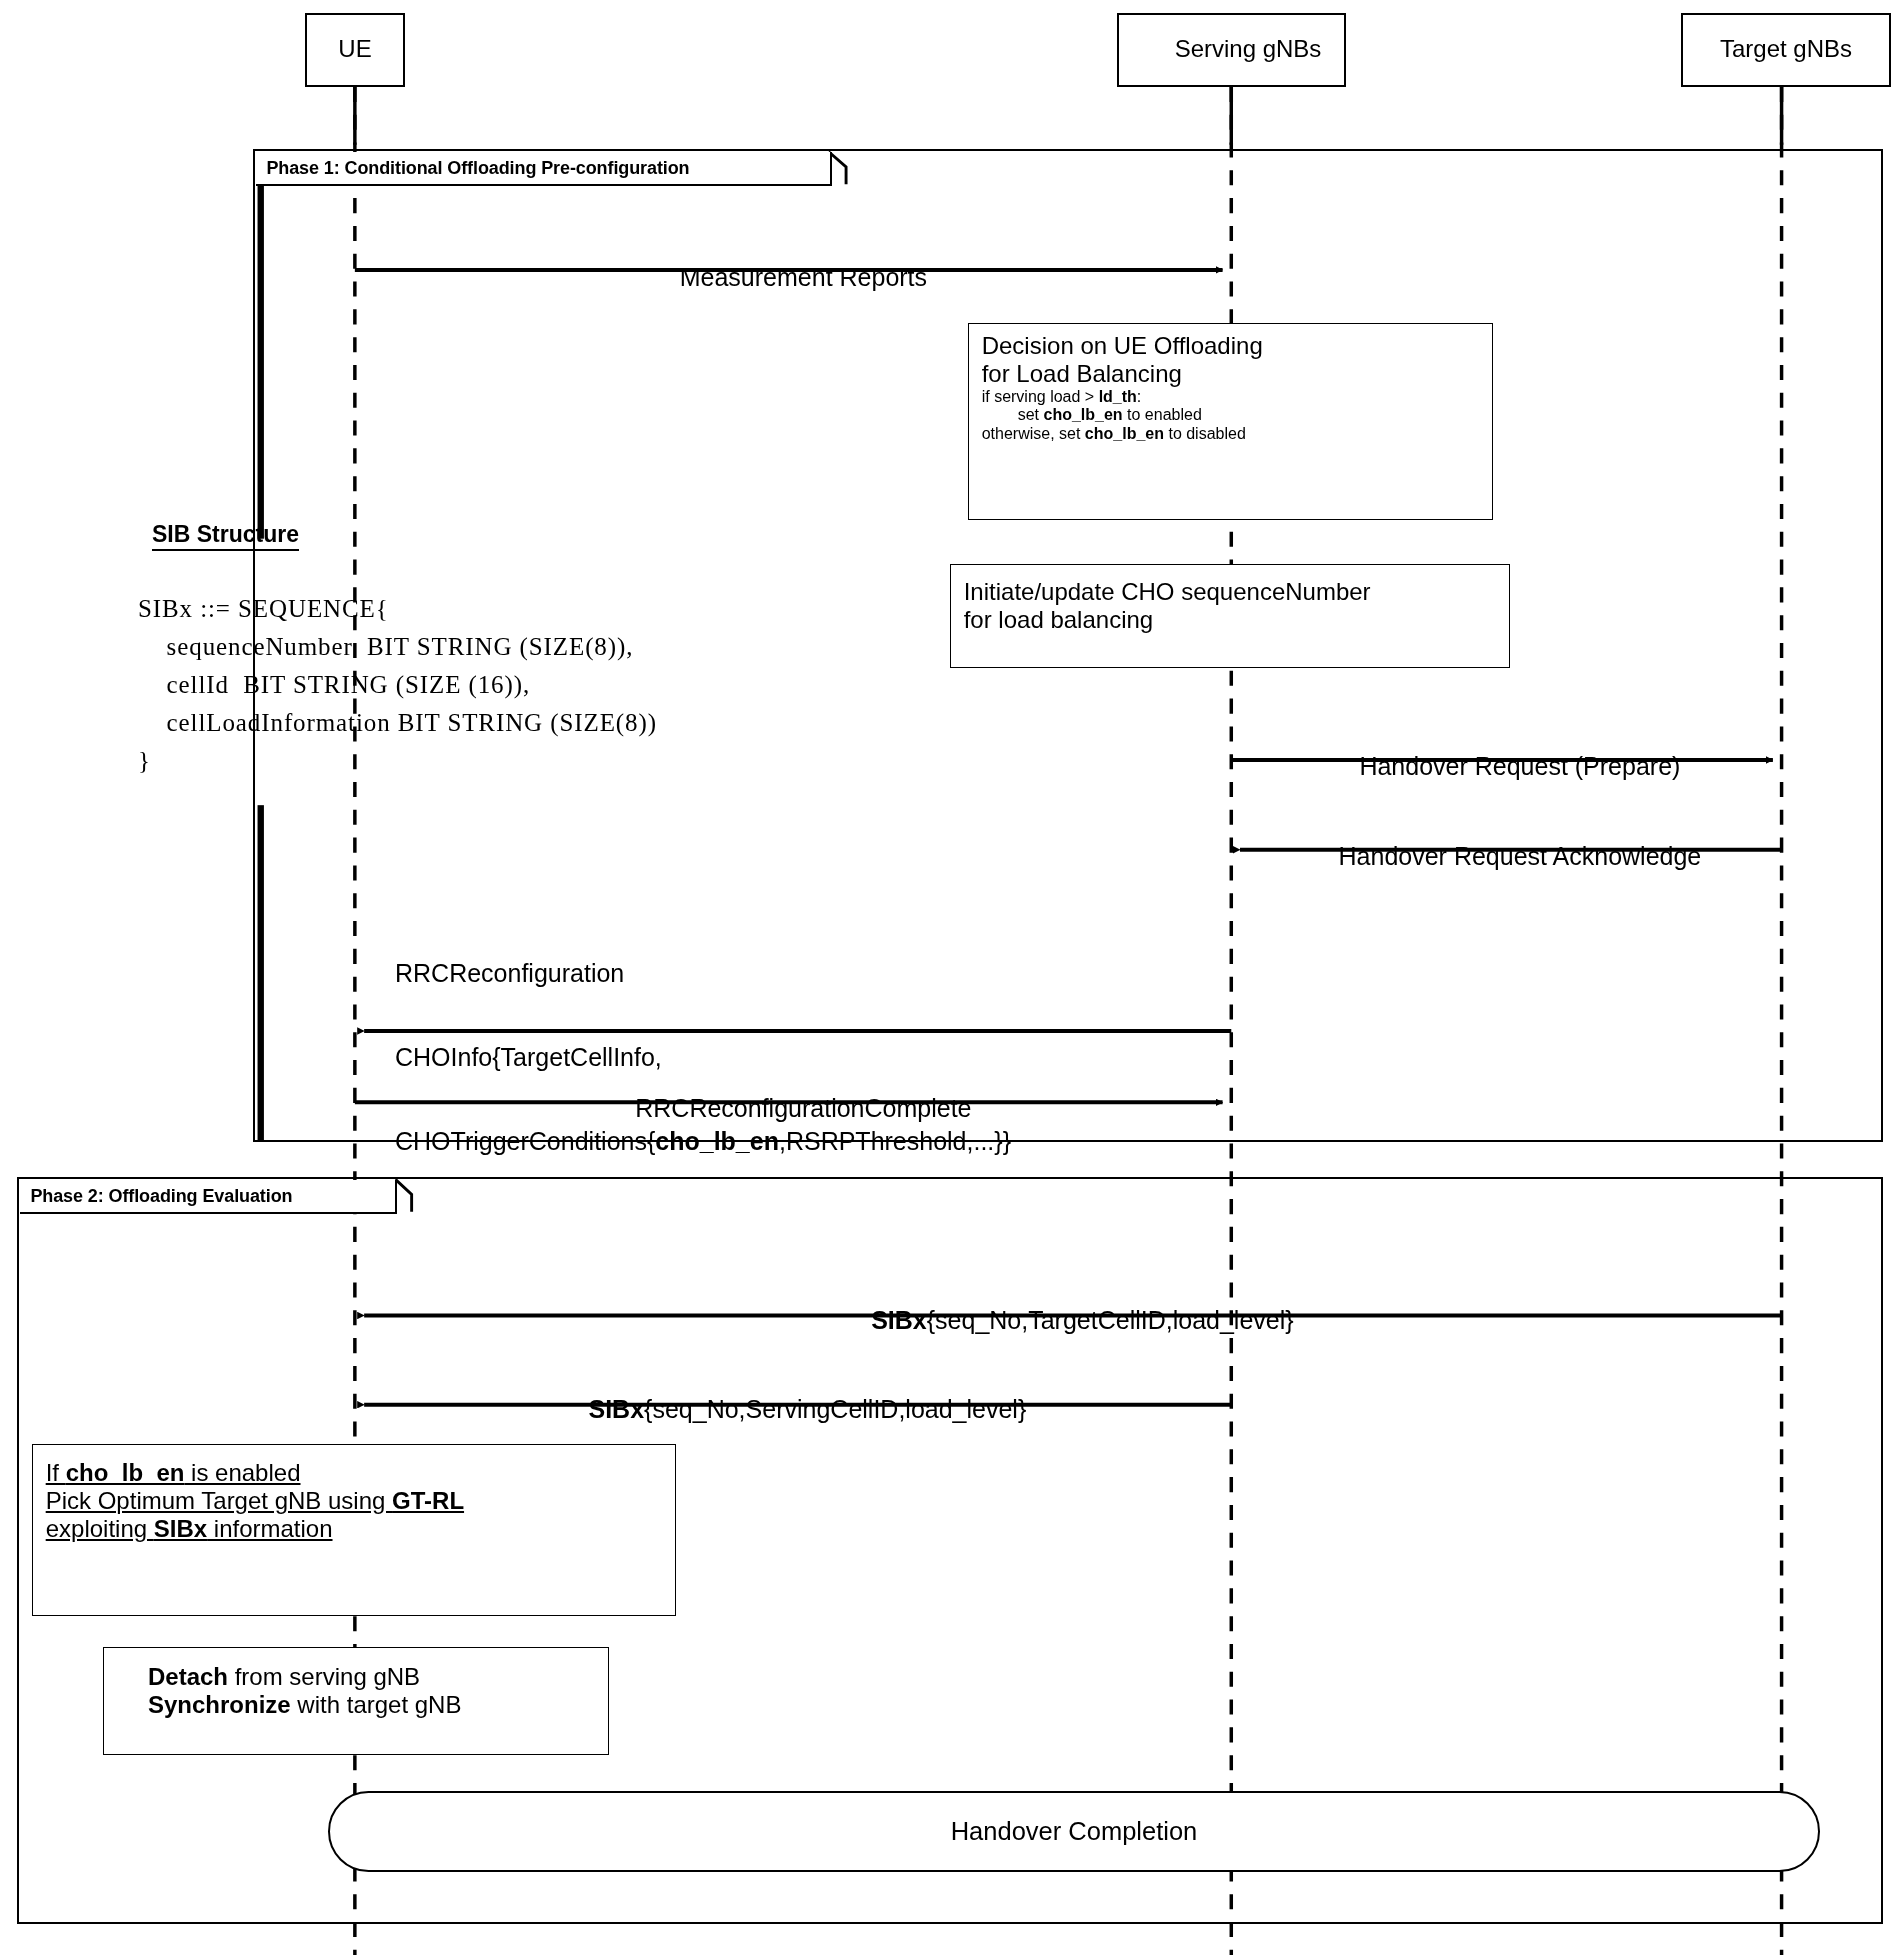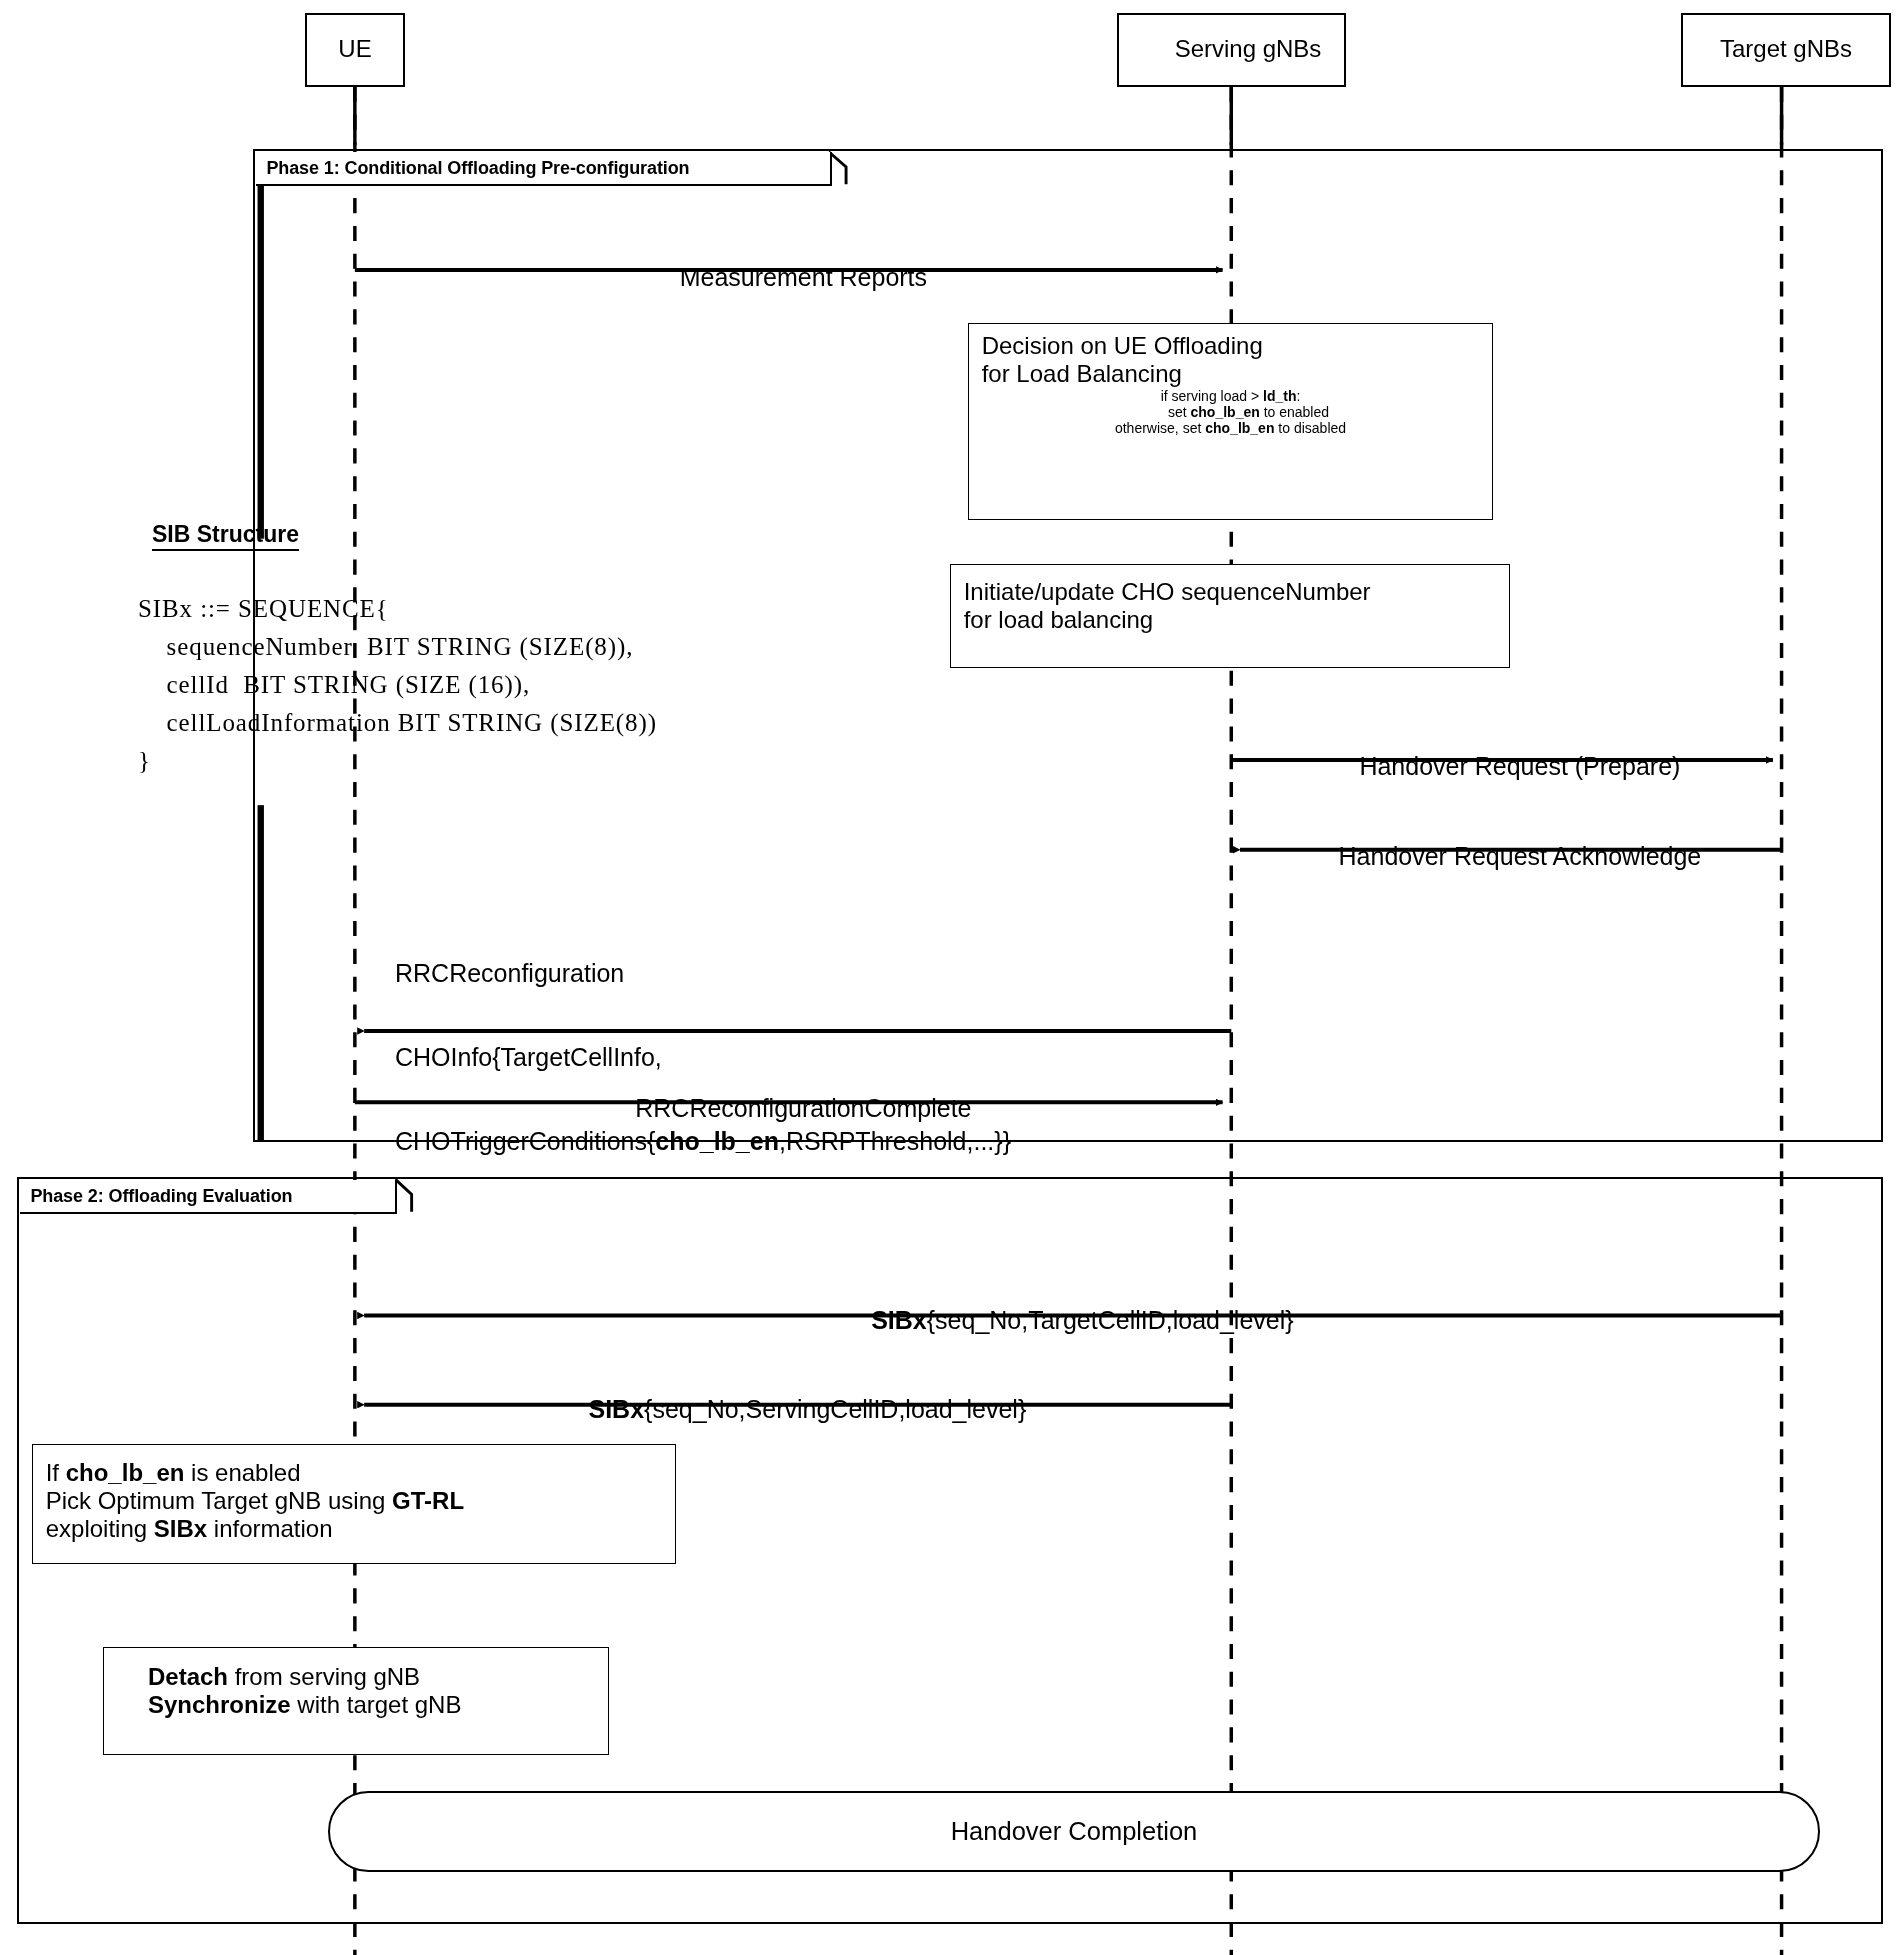--- a/index.html
+++ b/index.html
@@ -72,21 +72,21 @@
     border: 1.7px solid #000;
     background: #fff;
     box-sizing: border-box;
     padding: 8px 12.7px;
   }
   .note-line {
     font-size: 24px;
     line-height: 1.16;
     white-space: pre;
   }
-  .note-line.small { font-size: 14px; text-align: center; }
+  .note-line.small { font-size: 16px; }
   .ind1 { padding-left: 36px; }
 
   
   .msg-label {
     position: absolute;
     font-size: 25px;
     line-height: 1.12;
     white-space: pre;
     color: #000;
   }
@@ -246,21 +246,21 @@
     <div class="note-line">for load balancing</div>
   </div>
 
   <div class="sib-title" style="left:152px; top:521px;">SIB Structure</div>
   <div class="sib-code" style="left:138px; top:590px;">SIBx ::= SEQUENCE{
     sequenceNumber  BIT STRING (SIZE(8)),
     cellId  BIT STRING (SIZE (16)),
     cellLoadInformation BIT STRING (SIZE(8))
 }</div>
 
-  <div class="note" style="left:32px; top:1444px; width:644px; height:120px; padding-top:14px; ">
+  <div class="note" style="left:32px; top:1444px; width:644px; height:172px; padding-top:14px; text-decoration:underline;">
     <div class="note-line"><span>If </span><b>cho_lb_en</b><span> is enabled</span></div>
     <div class="note-line"><span>Pick Optimum Target gNB using </span><b>GT-RL</b></div>
     <div class="note-line"><span>exploiting </span><b>SIBx</b><span> information</span></div>
   </div>
 
   <div class="note" style="left:103px; top:1647px; width:506px; height:108px; padding-top:15px; padding-left:44px;">
     <div class="note-line"><b>Detach</b><span> from serving gNB</span></div>
     <div class="note-line"><b>Synchronize</b><span> with target gNB</span></div>
   </div>
 

